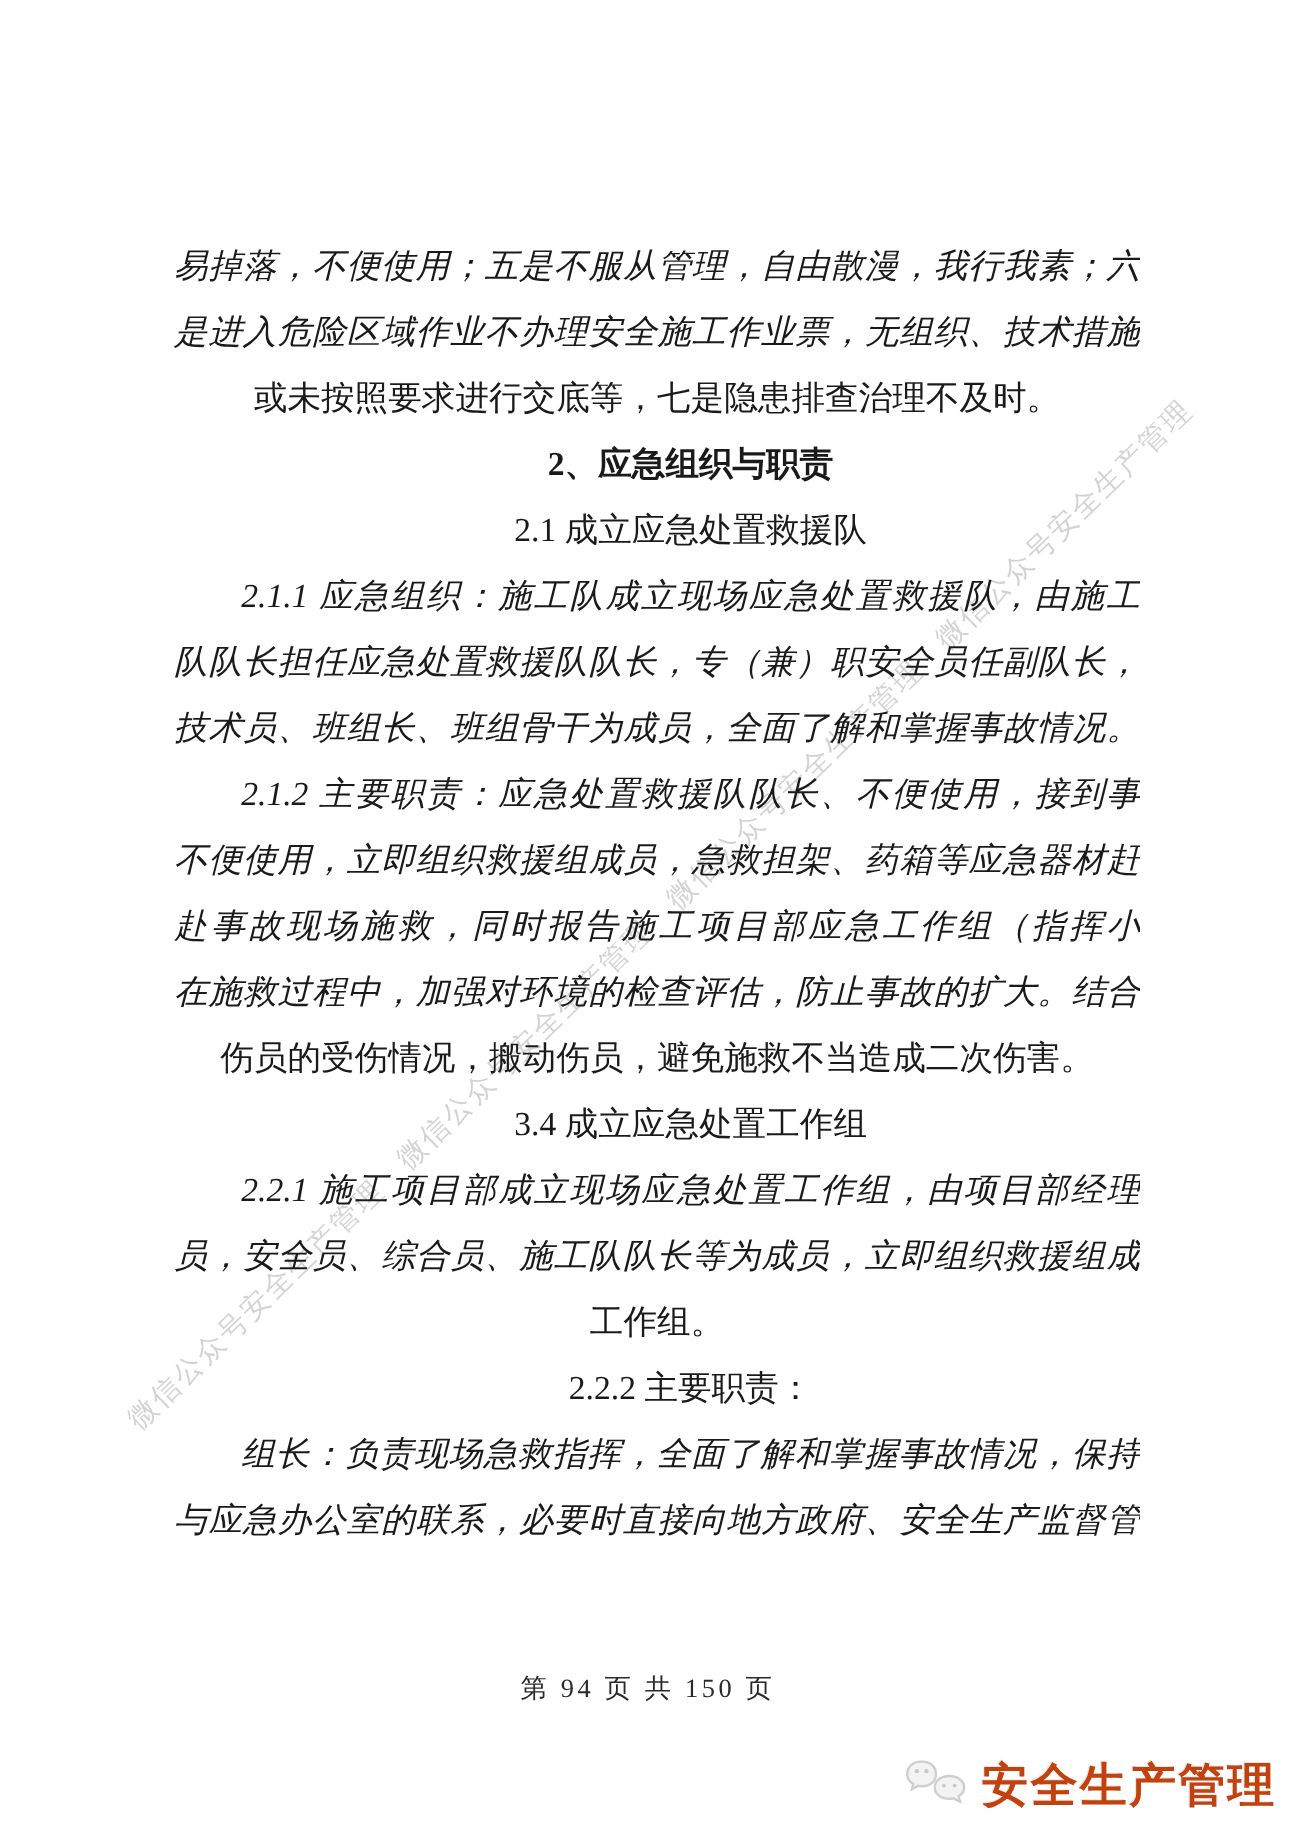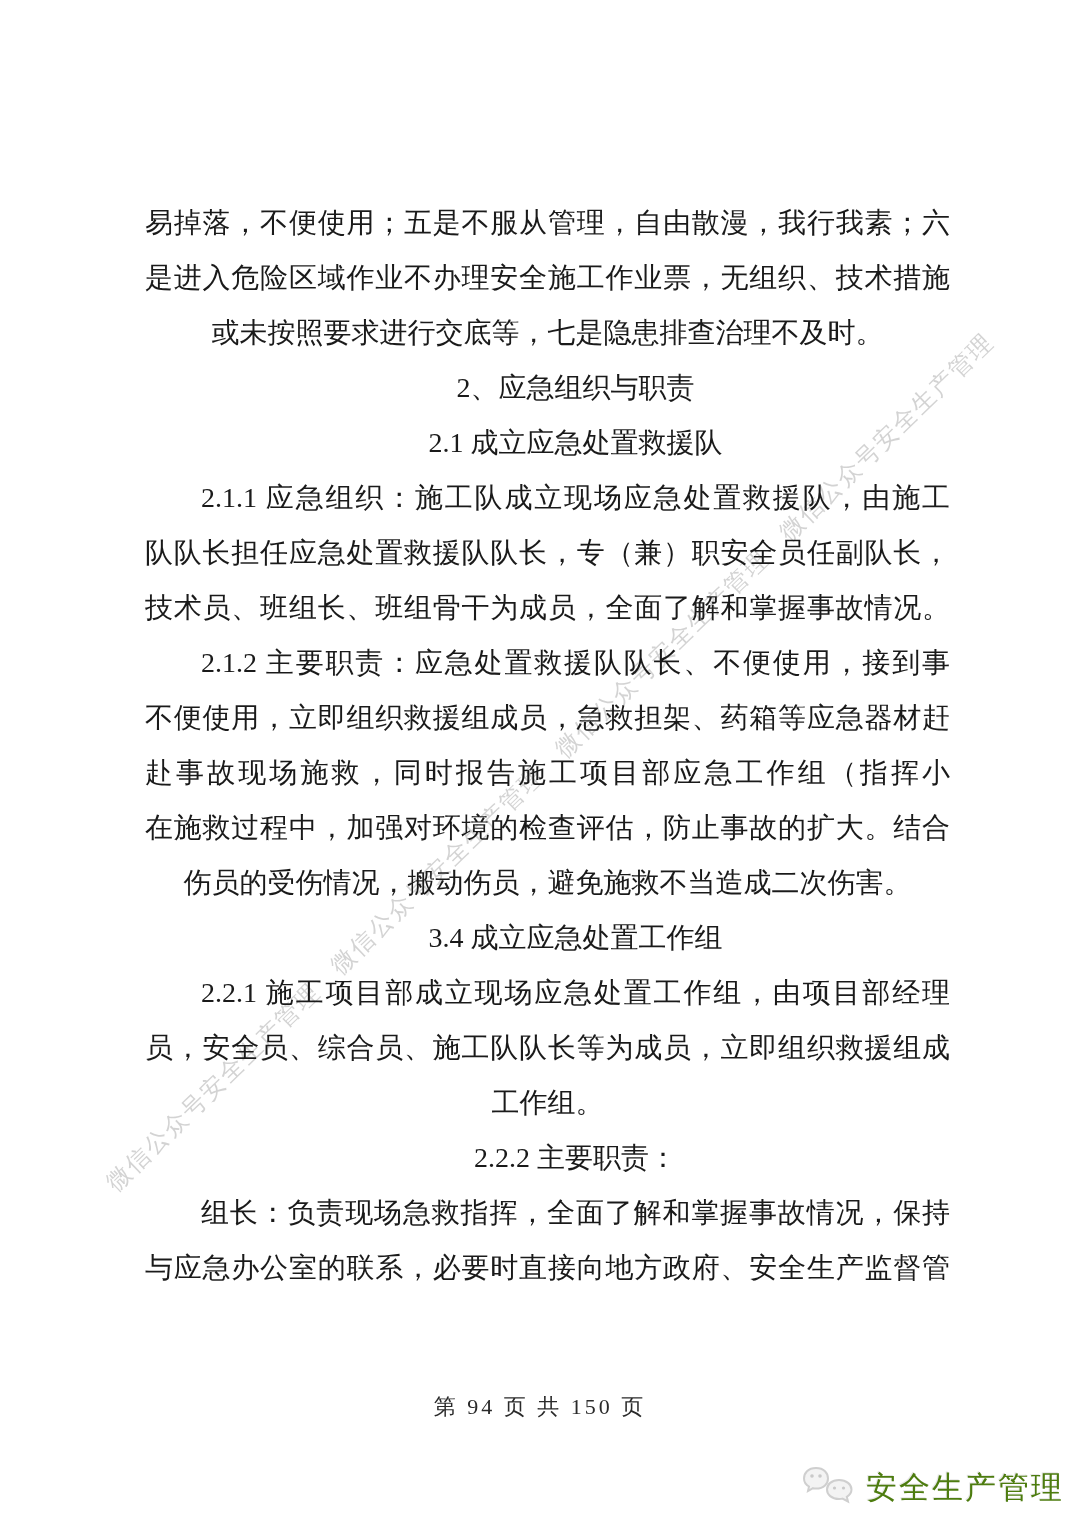--- a/index.html
+++ b/index.html
@@ -38,23 +38,23 @@
     font-size: 28px;
     line-height: 55px;
     color: #1a1a1a;
   }
   .line {
     height: 55px;
     overflow: hidden;
     text-align: center;
   }
   .line.indent { text-indent: 56px; }
-  .line.heading { font-weight: normal; }
+  .line.heading { font-weight: bold; }
   
-  .line.justify { text-align: justify; }
+  .line.justify { text-align: justify; font-style: italic; }
   .line.justify::after {
     content: "";
     display: inline-block;
     width: 100%;
     height: 0;
   }
   .footer {
     position: absolute;
     left: 0;
     right: 0;
@@ -69,23 +69,23 @@
     position: absolute;
     right: 16px;
     top: 1462px;
     height: 52px;
     display: flex;
     align-items: center;
     gap: 6px;
   }
   .brand-label {
     font-family: "Liberation Sans", "DejaVu Sans", sans-serif;
-    font-size: 31px;
-    font-weight: normal;
-    color: #4d7c0f;
+    font-size: 39px;
+    font-weight: bold;
+    color: #c2410c;
     letter-spacing: 2px;
     text-shadow: 1px 1px 0 #ffffff, -1px -1px 0 rgba(120,120,120,0.18);
     white-space: nowrap;
   }
   .wechat-icon svg { display: block; }
 </style>
 </head>
 <body>
 
 <div class="page">

